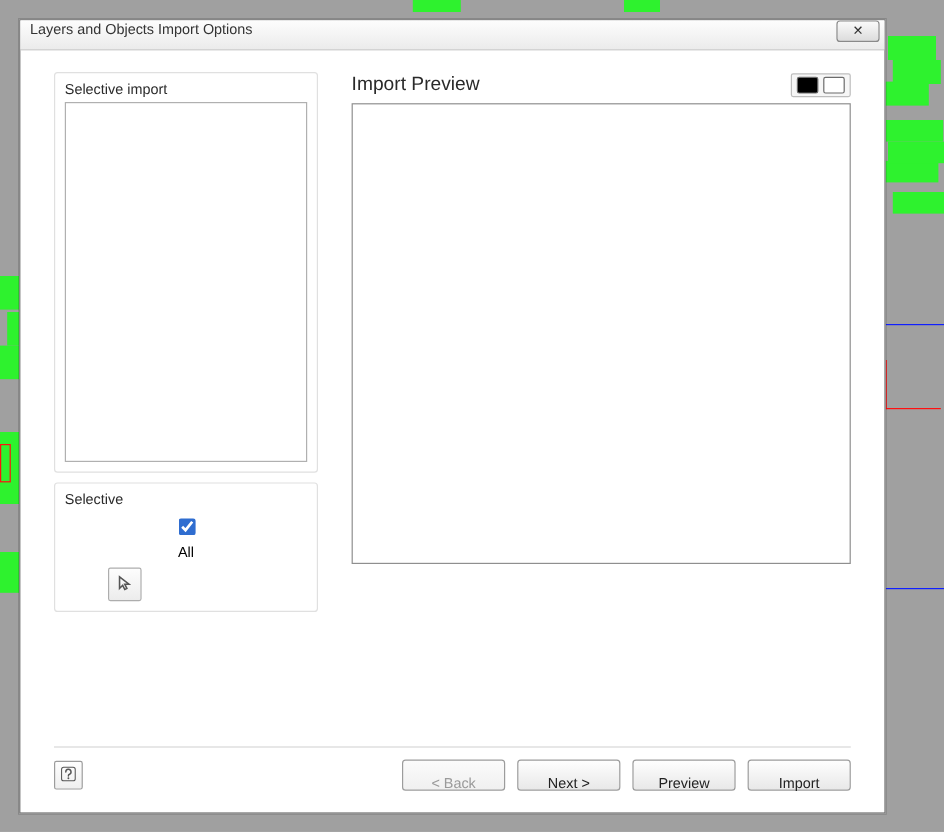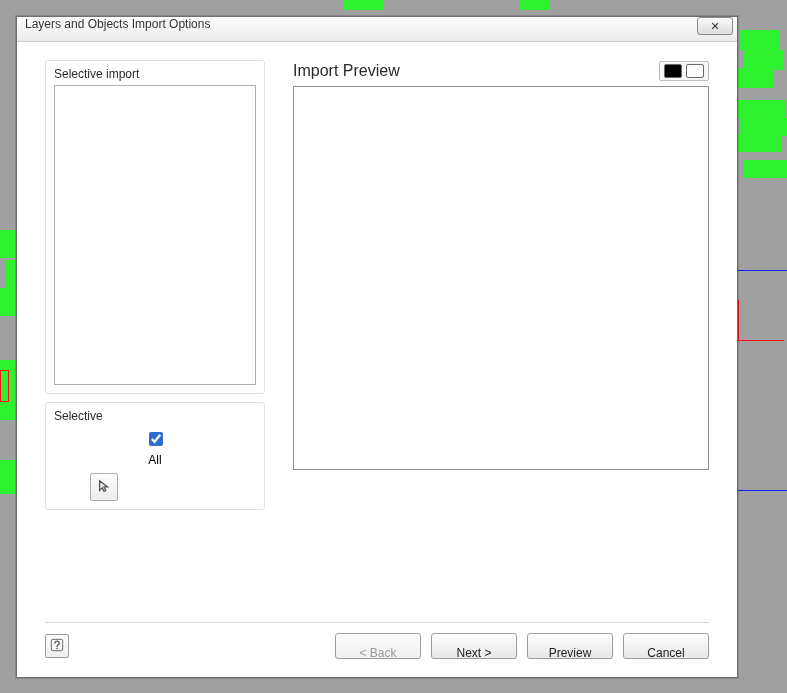--- a/index.html
+++ b/index.html
@@ -293,15 +293,15 @@
           <rect x="1.5" y="1.5" width="13" height="13" rx="2" fill="none" stroke="#555"></rect>
           <path d="M5.5 6 a2.5 2.5 0 1 1 3.2 2.4 c-.7.3-.7.9-.7 1.6" fill="none" stroke="#555" stroke-width="1.4" stroke-linecap="round"></path>
           <circle cx="8" cy="12" r="0.9" fill="#555"></circle>
         </svg>
       </span>
     </div>
     <div class="spacer"></div>
     <button class="wiz-btn" disabled="">&lt; Back</button>
     <button class="wiz-btn">Next &gt;</button>
     <button class="wiz-btn">Preview</button>
-    <button class="wiz-btn">Cancel</button>
+    <button class="wiz-btn">Import</button>
   </div>
 </div>
 
 </body></html>

